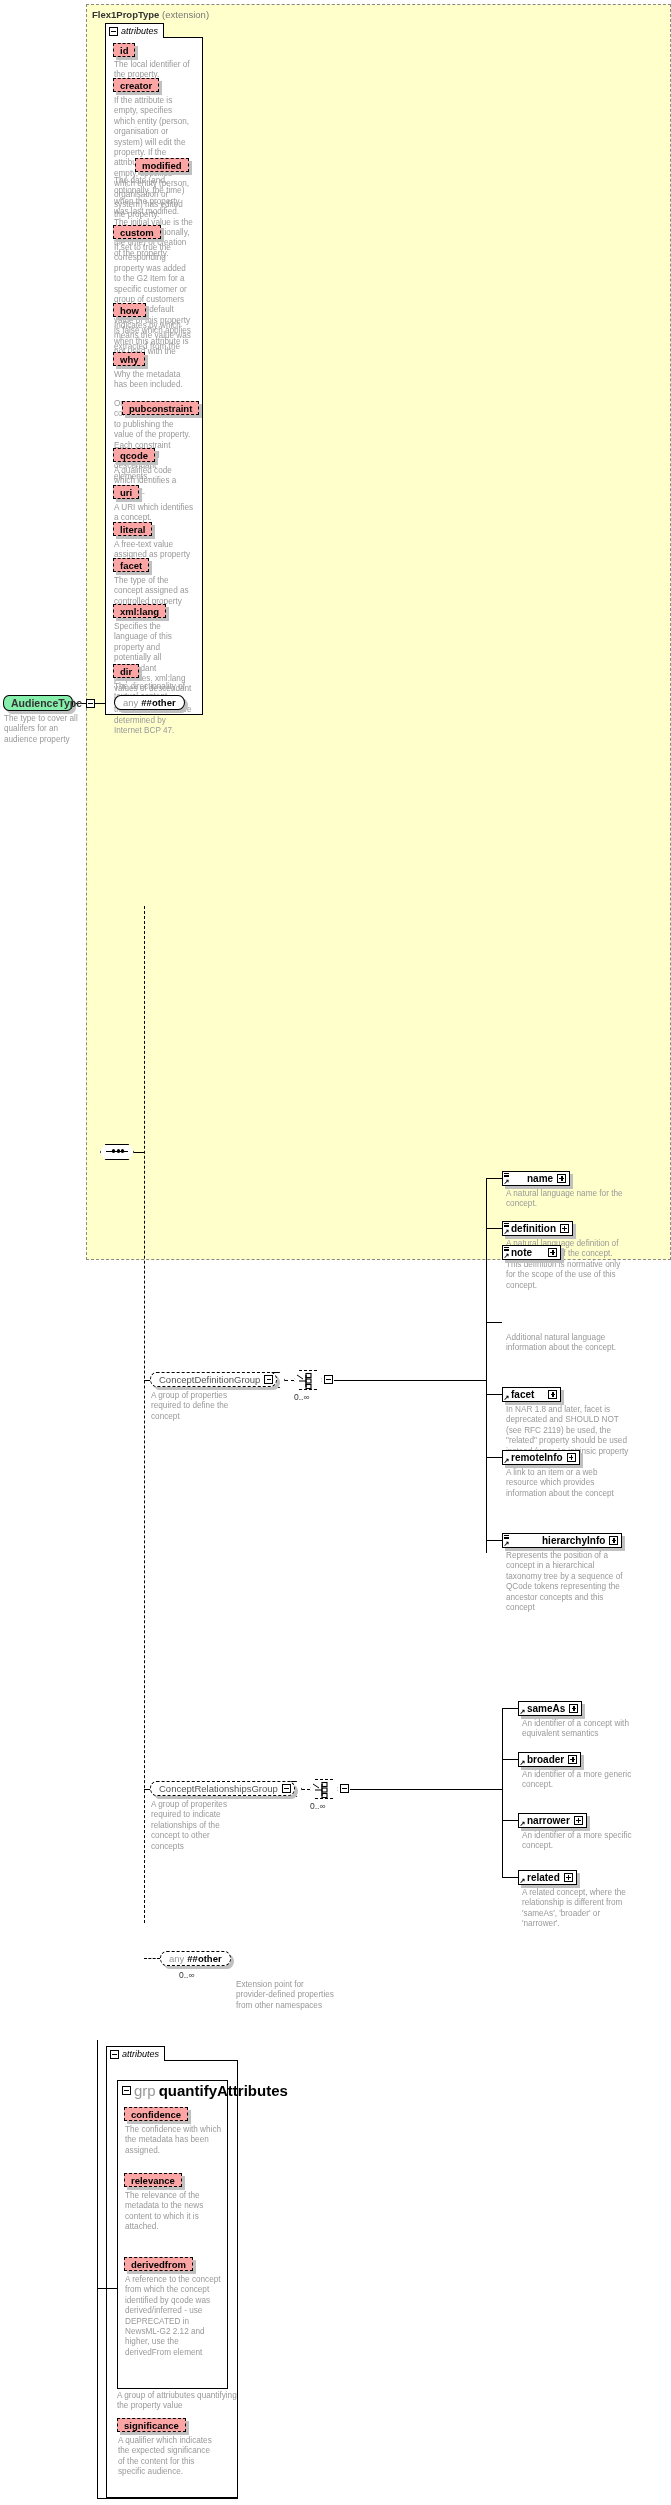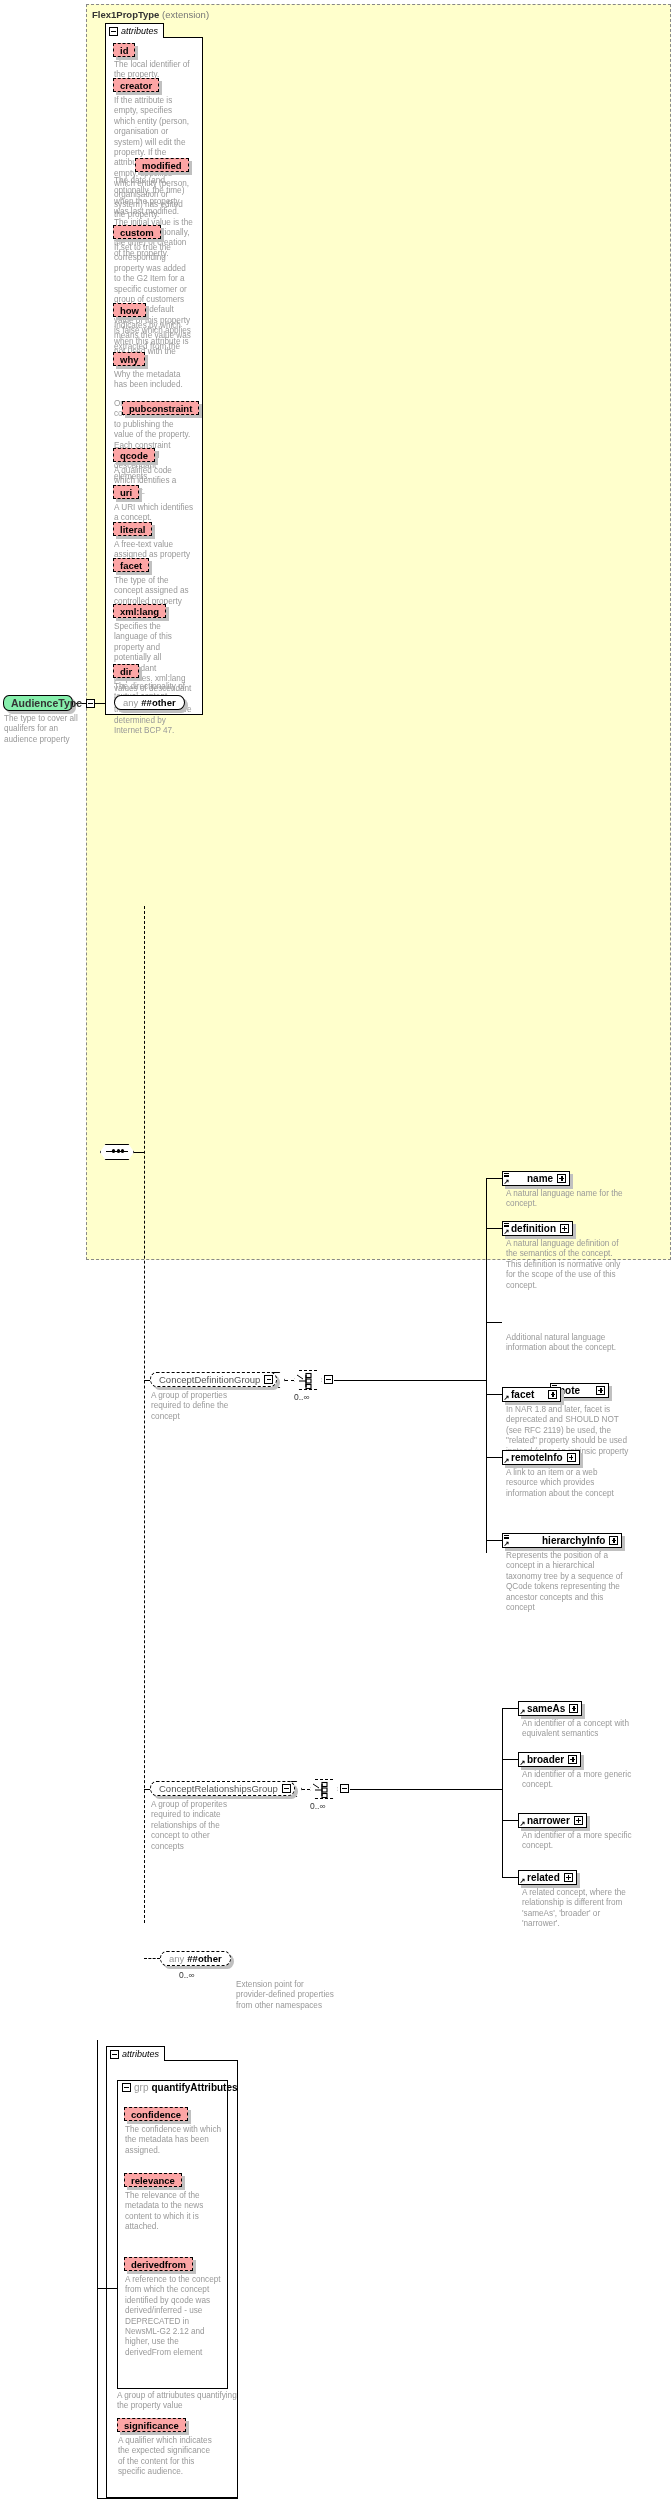--- a/index.html
+++ b/index.html
@@ -50,21 +50,21 @@
     font-size: 9px;
     color: #000;
     white-space: nowrap;
     z-index: 4;
   }
   .grp-hdr {
     position: absolute;
     display: flex;
     align-items: center;
     gap: 3px;
-    font-size: 10px;
+    font-size: 15px;
     white-space: nowrap;
     z-index: 3;
   }
   .grp-hdr .grp-kw { color: #999; font-weight: normal; }
   .grp-hdr .grp-nm { color: #000; font-weight: bold; }
 
   
   .boxmini {
     width: 9px; height: 9px;
     border: 1.4px solid #000;
@@ -393,21 +393,21 @@
 <div class="ln-h" style="left:486px; top:1228px; width:16px;"></div>
 <div class="elem-node" style="left:502px; top:1221px;">
   <span class="tick-tl"></span>
   <span class="tick-bl">↗</span>
   <span style="margin-left:3px;">definition</span>
   <span class="boxmini plus"></span>
 </div>
 <div class="doc" style="left:506px; top:1239px; width:122px;">A natural language definition of the semantics of the concept. This definition is normative only for the scope of the use of this concept.</div>
 
 <div class="ln-h" style="left:486px; top:1322px; width:16px;"></div>
-<div class="elem-node" style="left:502px; top:1383px;margin-left:48px;">
+<div class="elem-node" style="left:502px; top:1245px;">
   <span class="tick-tl"></span>
   <span class="tick-bl">↗</span>
   <span style="margin-left:3px;">note</span>
   <span class="boxmini plus" style="margin-left:12px;"></span>
 </div>
 <div class="doc" style="left:506px; top:1333px; width:122px;">Additional natural language information about the concept.</div>
 
 <div class="ln-h" style="left:486px; top:1394px; width:16px;"></div>
 <div class="elem-node" style="left:502px; top:1387px;">
   <span class="tick-bl">↗</span>

